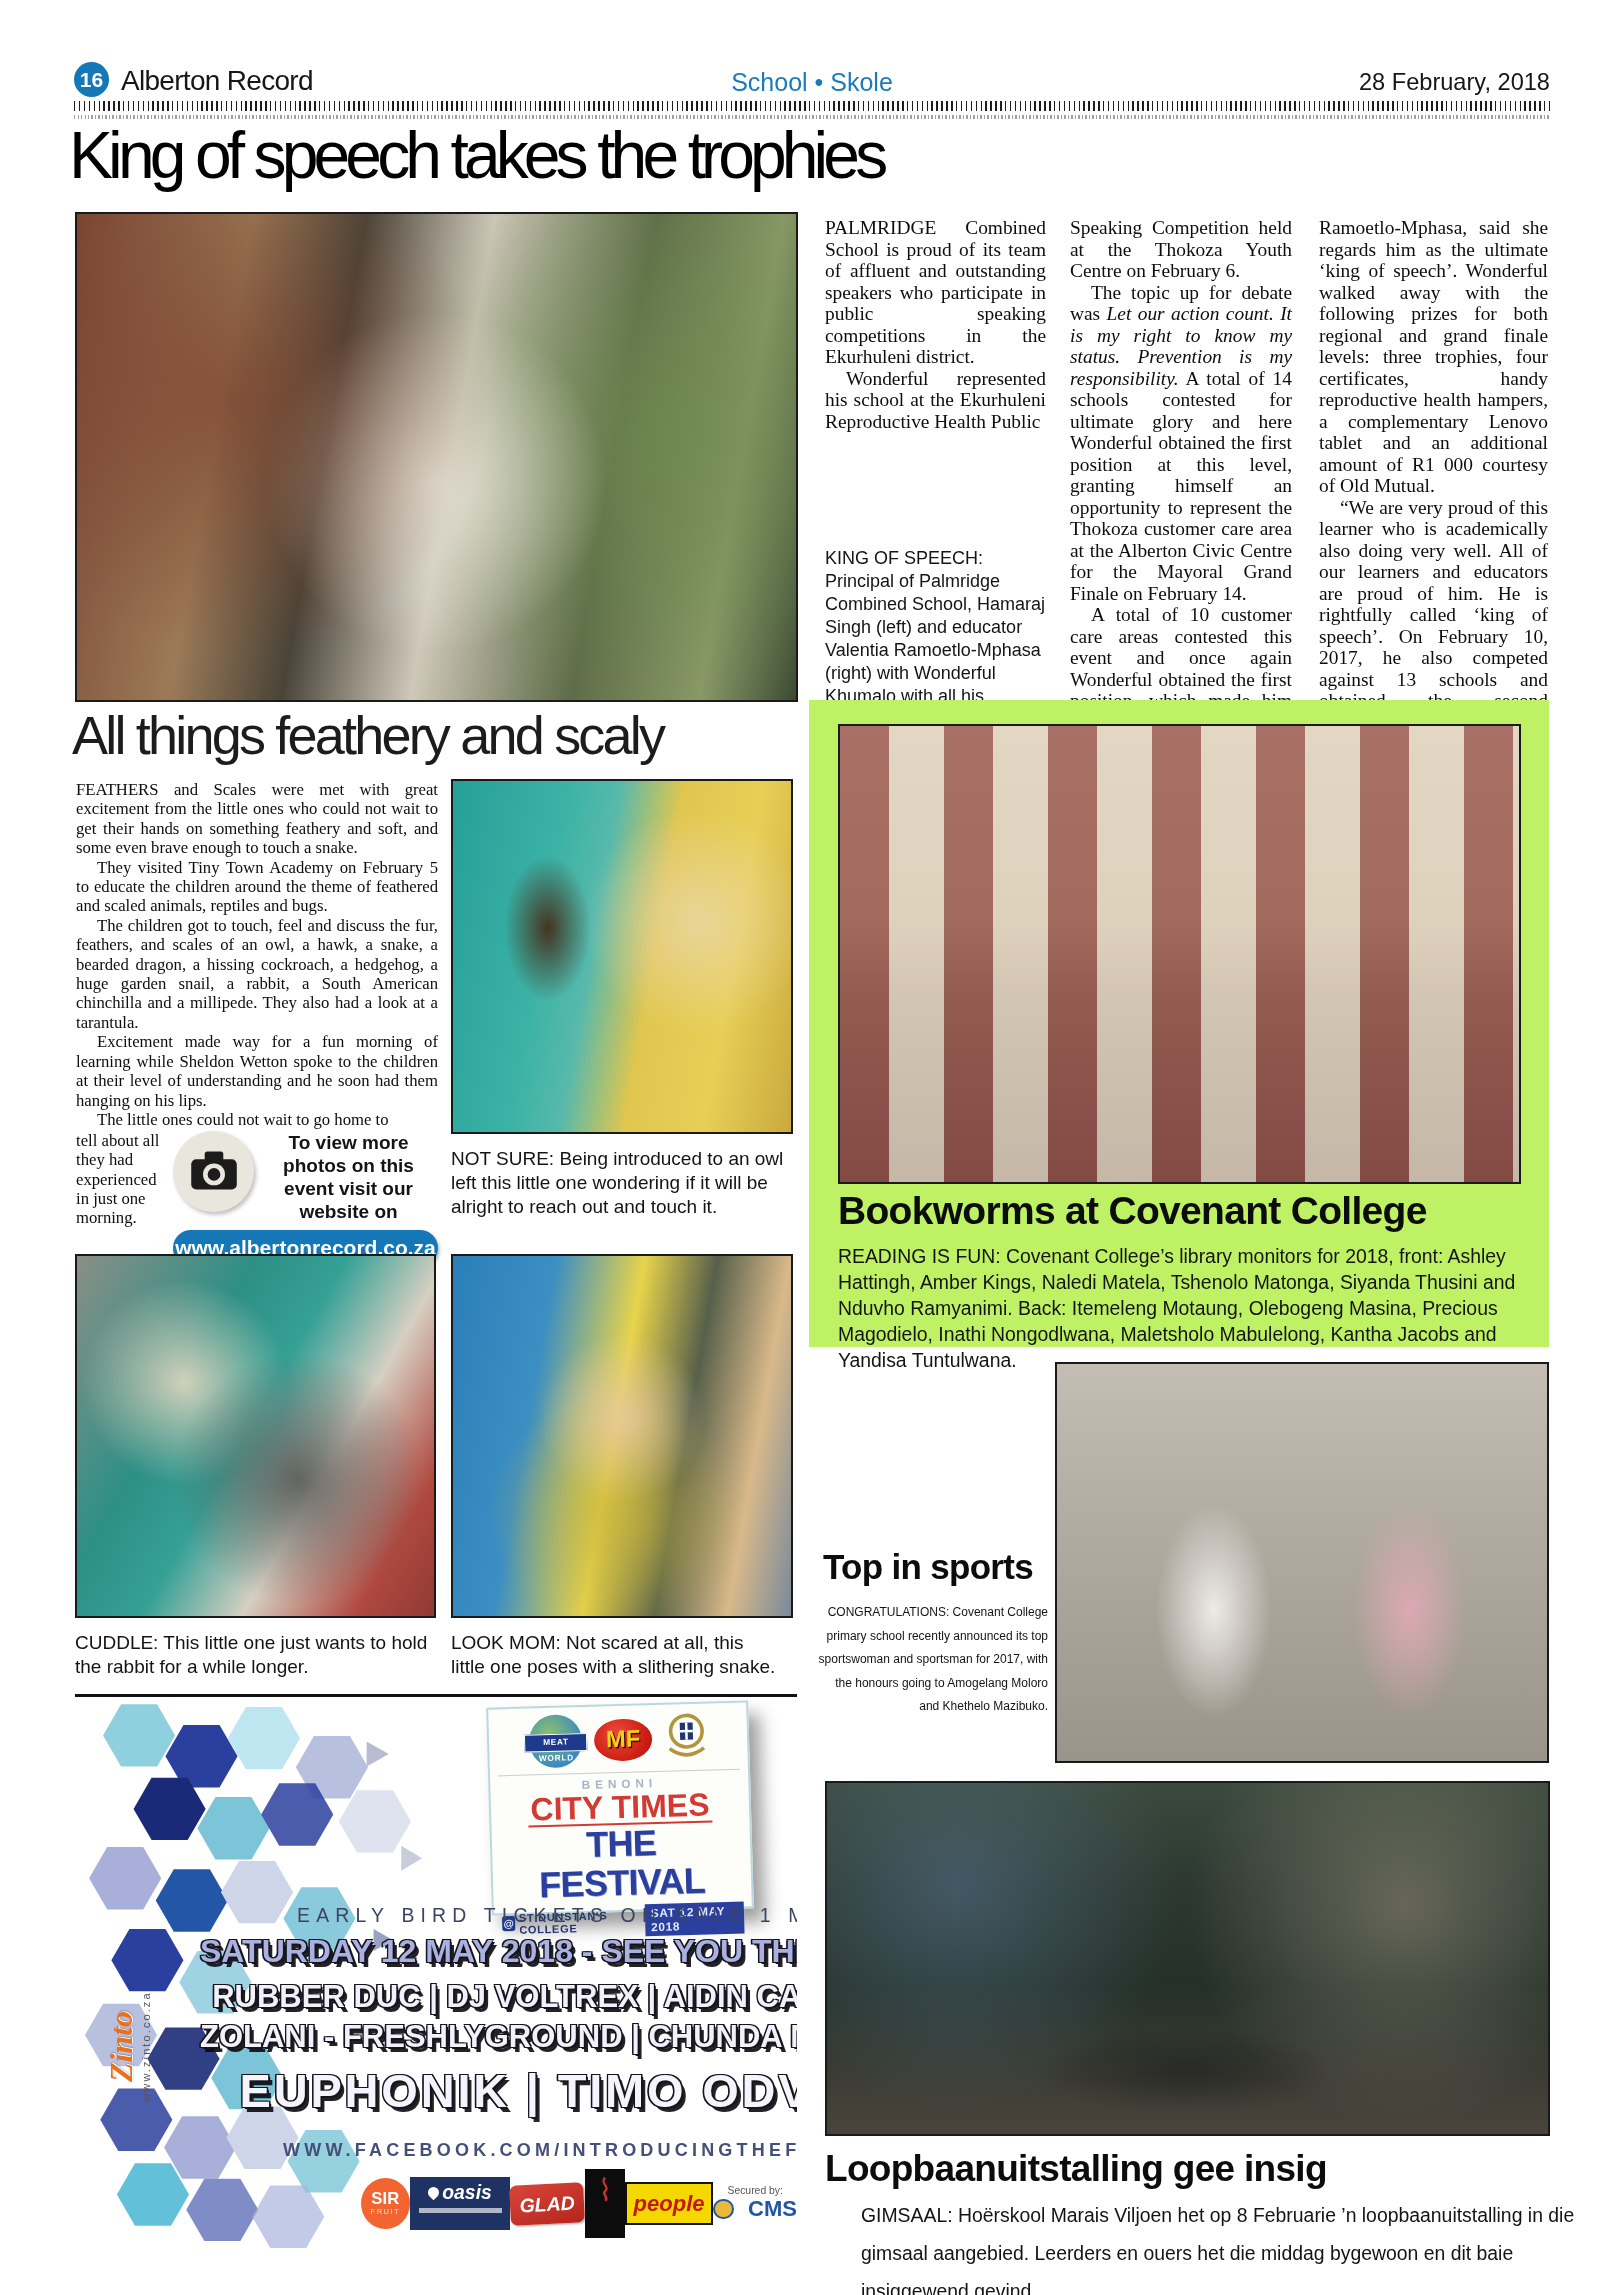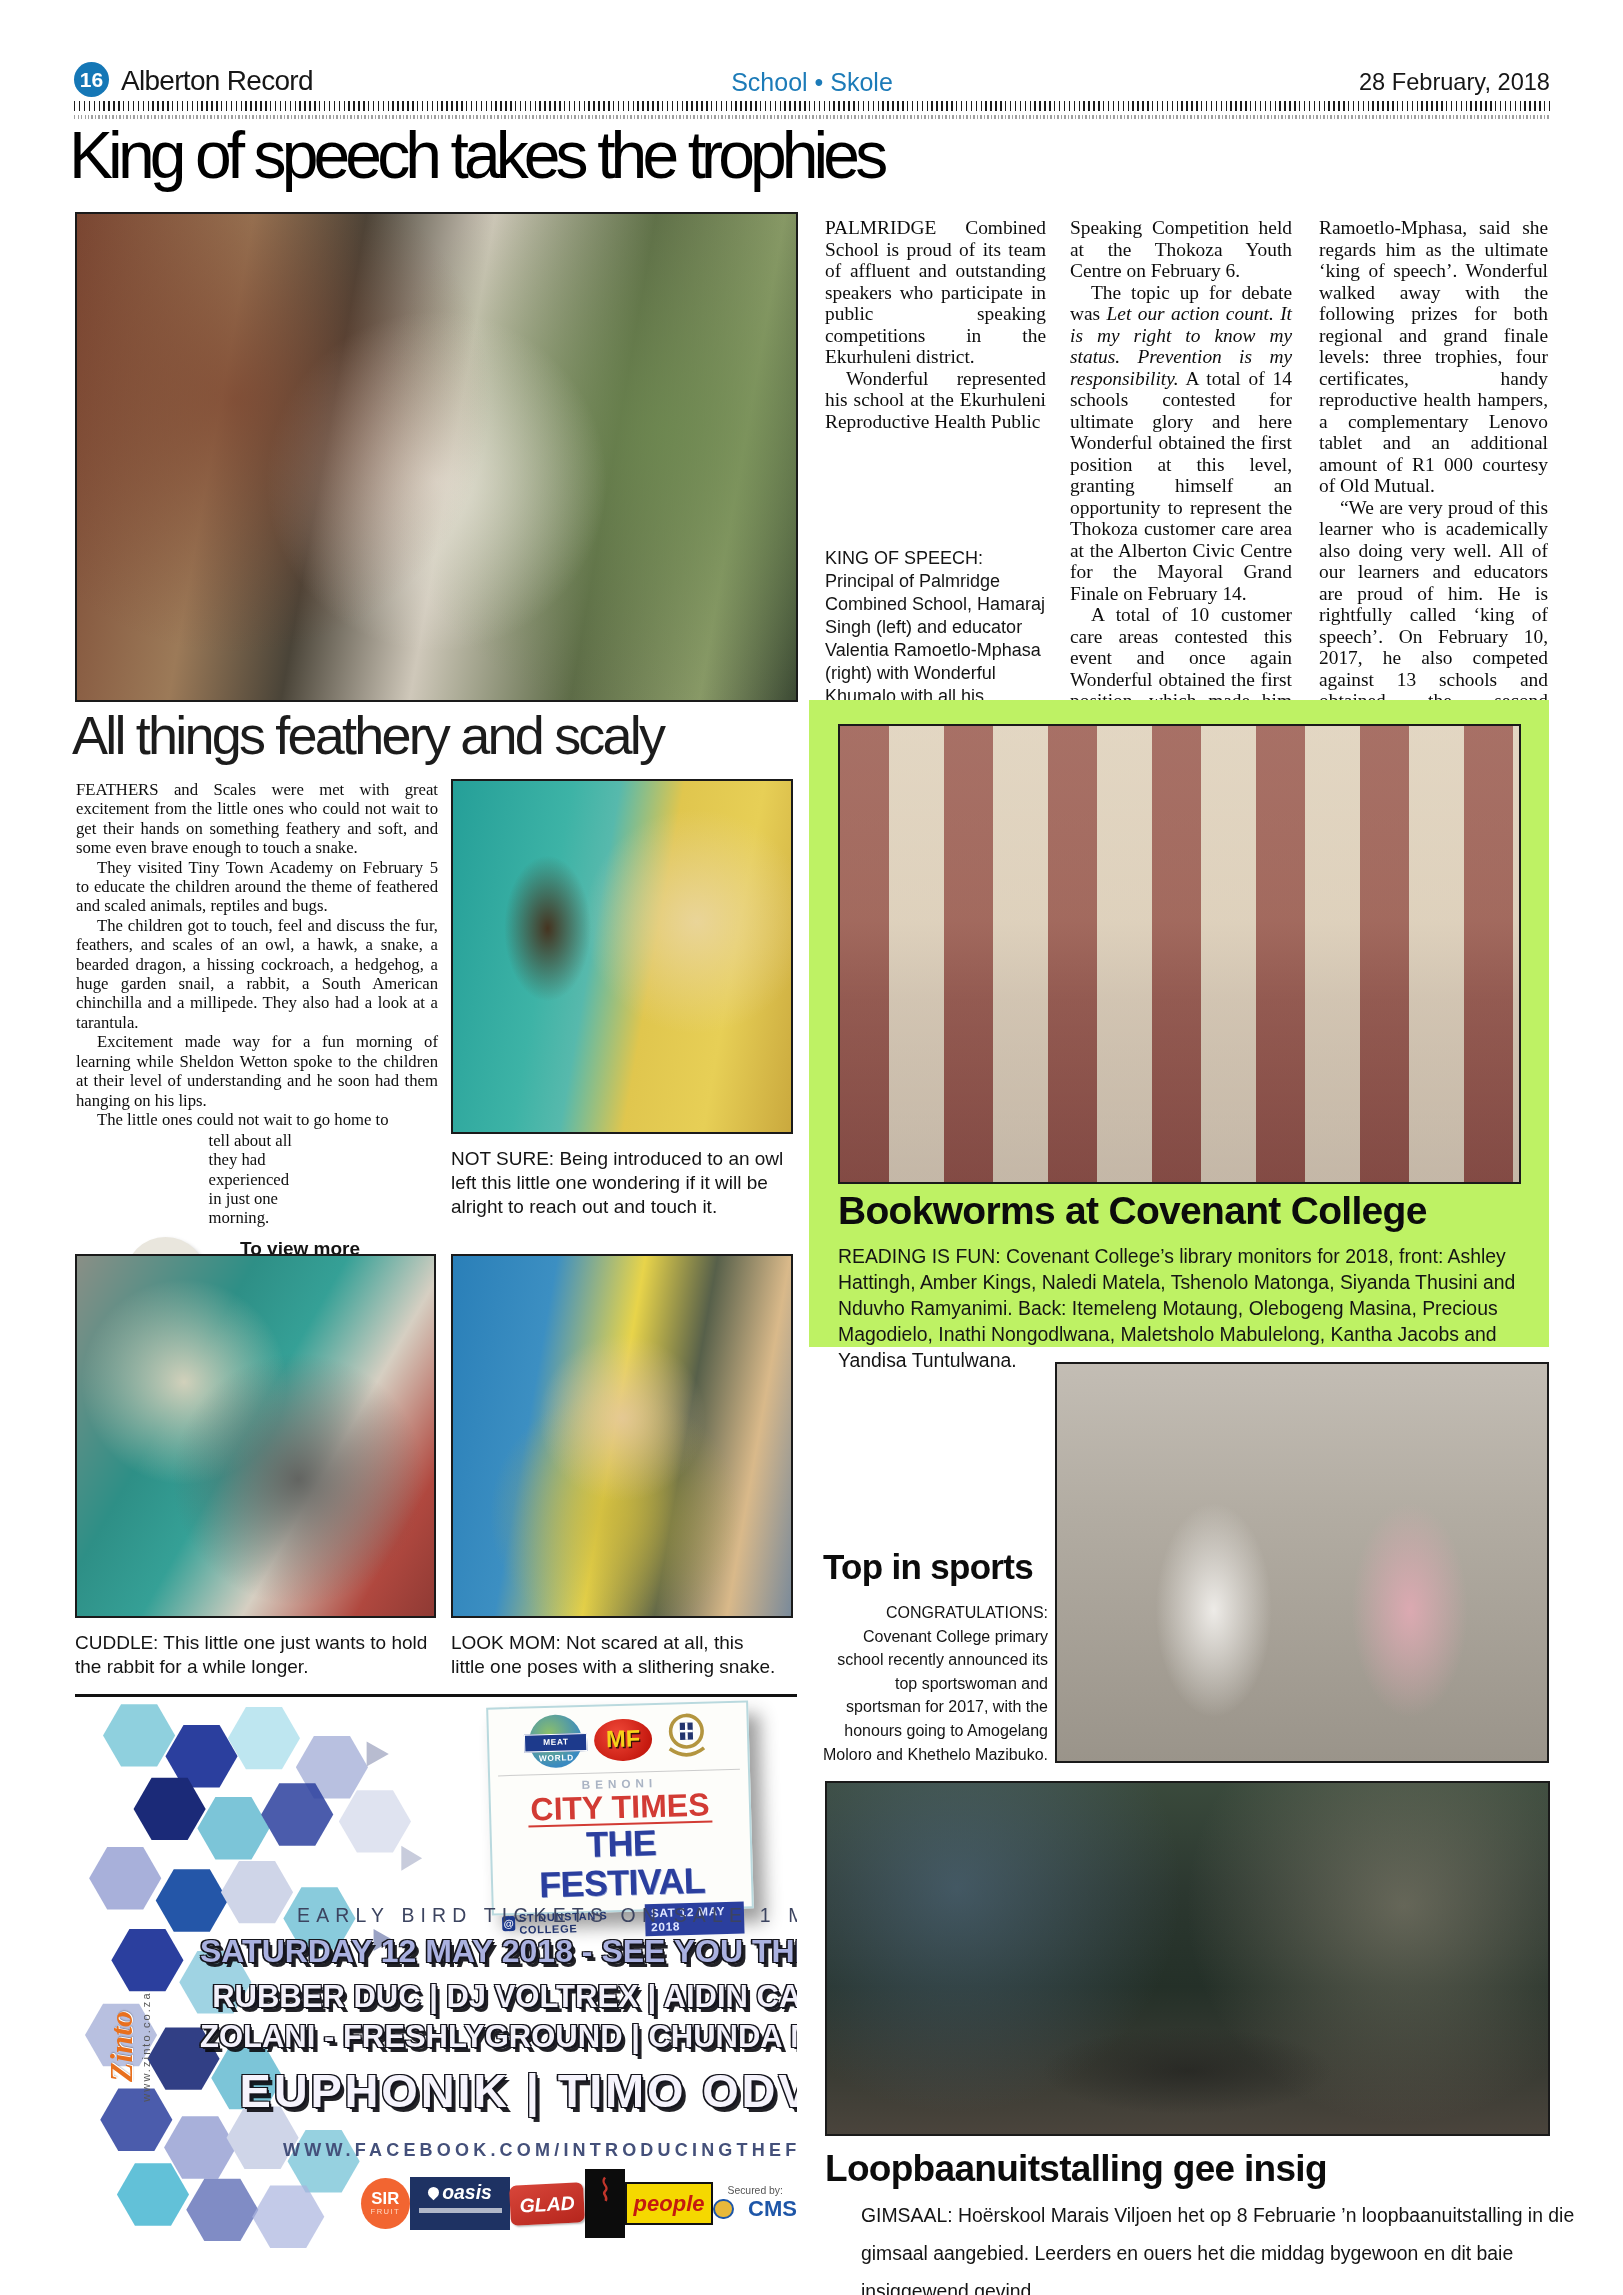--- a/index.html
+++ b/index.html
@@ -60,21 +60,21 @@
   </div>
 
   <div class="abs" style="left:72px;top:704px;font-size:54px;letter-spacing:-2.8px;color:#1c1c1c;white-space:nowrap;">All things feathery and scaly</div>
 
   <div class="abs serif" style="left:76px;top:780px;width:362px;font-size:16.7px;line-height:19.4px;">
     <p>FEATHERS and Scales were met with great excitement from the little ones who could not wait to get their hands on something feathery and soft, and some even brave enough to touch a snake.</p>
     <p class="indent">They visited Tiny Town Academy on February 5 to educate the children around the theme of feathered and scaled animals, reptiles and bugs.</p>
     <p class="indent">The children got to touch, feel and discuss the fur, feathers, and scales of an owl, a hawk, a snake, a bearded dragon, a hissing cockroach, a hedgehog, a huge garden snail, a rabbit, a South American chinchilla and a millipede. They also had a look at a tarantula.</p>
     <p class="indent">Excitement made way for a fun morning of learning while Sheldon Wetton spoke to the children at their level of understanding and he soon had them hanging on his lips.</p>
     <p class="indent">The little ones could not wait to go home to</p>
-    <div style="display:flex;gap:9.7px;align-items:center;margin-top:1.4px;flex-direction:column;">
+    <div style="display:flex;gap:9.7px;align-items:flex-start;margin-top:1.4px;">
       <p style="width:97px;text-align:left;">tell about all they had experienced in just one morning.</p>
       <div style="width:265px;position:relative;font-family:'Liberation Sans',sans-serif;">
         <div style="position:absolute;left:0;top:0;width:81px;height:81px;border-radius:50%;background:#e9e6dd;box-shadow:2.1px 2.8px 4.2px rgba(0,0,0,.25);display:flex;align-items:center;justify-content:center;">
           <svg width="54" height="54" viewBox="0 0 64 64" aria-hidden="true">
             <rect x="5" y="18" width="54" height="36" rx="6" fill="#1c1c1c"></rect>
             <rect x="21" y="9" width="22" height="13" rx="3" fill="#1c1c1c"></rect>
             <circle cx="32" cy="36" r="13" fill="#e9e6dd"></circle>
             <circle cx="32" cy="36" r="7.5" fill="#1c1c1c"></circle>
           </svg>
         </div>
@@ -108,21 +108,21 @@
   <div class="abs caption" style="left:75px;top:1631px;width:357px;font-size:19px;line-height:24px;text-align:left;">CUDDLE: This little one just wants to hold the rabbit for a while longer.</div>
 
   <div class="abs photo" style="left:451px;top:1254px;width:342px;height:364px;
        background:
          radial-gradient(circle at 50% 45%, rgba(230,200,160,.85), transparent 32%),
          radial-gradient(circle at 48% 72%, rgba(200,180,60,.7), transparent 40%),
          linear-gradient(100deg,#2a7fb8 0%,#3c8fc2 26%,#e8d44a 48%,#57604a 66%,#d9b98a 84%,#7a8a9a 100%);"></div>
   <div class="abs caption" style="left:451px;top:1631px;width:326px;font-size:19px;line-height:24px;text-align:left;">LOOK MOM: Not scared at all, this little one poses with a slithering snake.</div>
 
   <div class="abs panelhead" style="left:823px;top:1547px;font-size:35px;">Top in sports</div>
-  <div class="abs caption" style="left:818px;top:1601px;width:230px;font-size:16px;line-height:23.6px;text-align:right;">CONGRATULATIONS: Covenant College primary school recently announced its top sportswoman and sportsman for 2017, with the honours going to Amogelang Moloro and Khethelo Mazibuko.</div>
+  <div class="abs caption" style="left:818px;top:1601px;width:230px;font-size:12px;line-height:23.6px;text-align:right;">CONGRATULATIONS: Covenant College primary school recently announced its top sportswoman and sportsman for 2017, with the honours going to Amogelang Moloro and Khethelo Mazibuko.</div>
   <div class="abs photo" style="left:1055px;top:1362px;width:494px;height:401px;
        background:
          radial-gradient(ellipse 83px 153px at 32% 62%, rgba(245,243,240,.9), transparent 70%),
          radial-gradient(ellipse 83px 153px at 72% 62%, rgba(225,170,180,.9), transparent 70%),
          linear-gradient(180deg,#c3bdb4 0%,#b2aca2 38%,#9a948a 100%);"></div>
 
   <div class="abs" style="left:75px;top:1694px;width:722px;height:2.8px;background:#111;"></div>
   <div class="abs" style="left:75px;top:1696px;width:722px;height:555px;overflow:hidden;">
 
     <svg class="abs" style="left:0;top:4.2px;" width="389" height="548" viewBox="0 0 560 790" aria-hidden="true">

